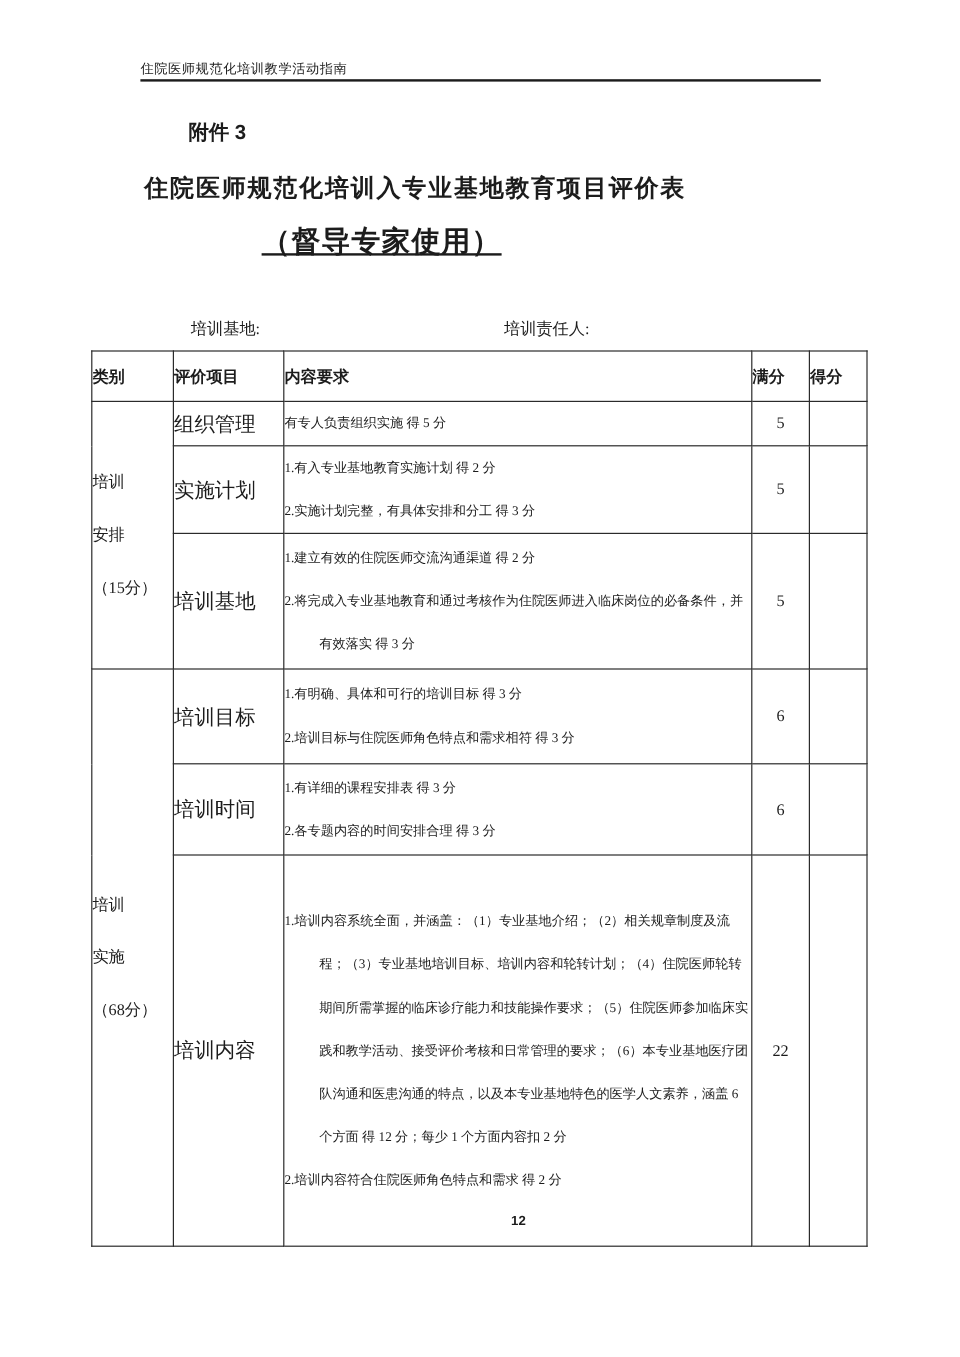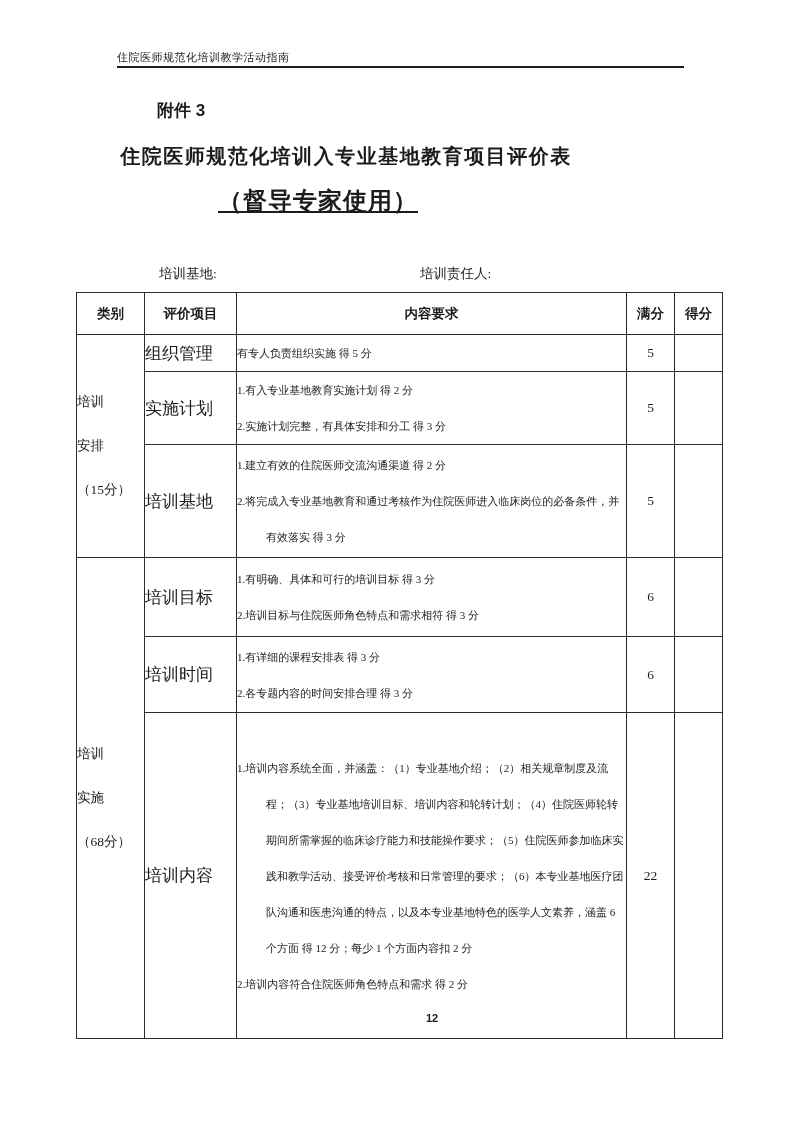--- a/index.html
+++ b/index.html
@@ -31,21 +31,21 @@
   .field-person{position:absolute;left:420px;top:265px;font-size:13.5px;}
 
   .table-wrap{position:absolute;left:76px;top:292px;}
   table.eval{
     border-collapse:collapse;table-layout:fixed;width:646px;
   }
   table.eval th,table.eval td{
     border:1px solid #2b2b2b;padding:0;font-weight:normal;
   }
   table.eval thead th{
-    height:41px;font-size:13.5px;font-weight:bold;text-align:center;vertical-align:middle;
+    height:41px;font-size:13.5px;font-weight:bold;text-align:left;vertical-align:middle;
   }
   td.cat-cell{text-align:left;vertical-align:middle;font-size:13.5px;}
   .cat-line{line-height:44px;}
   td.item-cell{text-align:left;vertical-align:middle;font-size:17px;}
   td.req-cell{vertical-align:middle;font-size:11px;padding:2px 8px 2px 10px;}
   .req-item{line-height:36px;padding-left:29px;text-indent:-29px;}
   td.num-cell{text-align:center;vertical-align:middle;font-size:13.5px;}
   .page-number{
     position:absolute;left:0;top:1012px;width:800px;text-align:center;
     font-size:11px;font-weight:bold;

